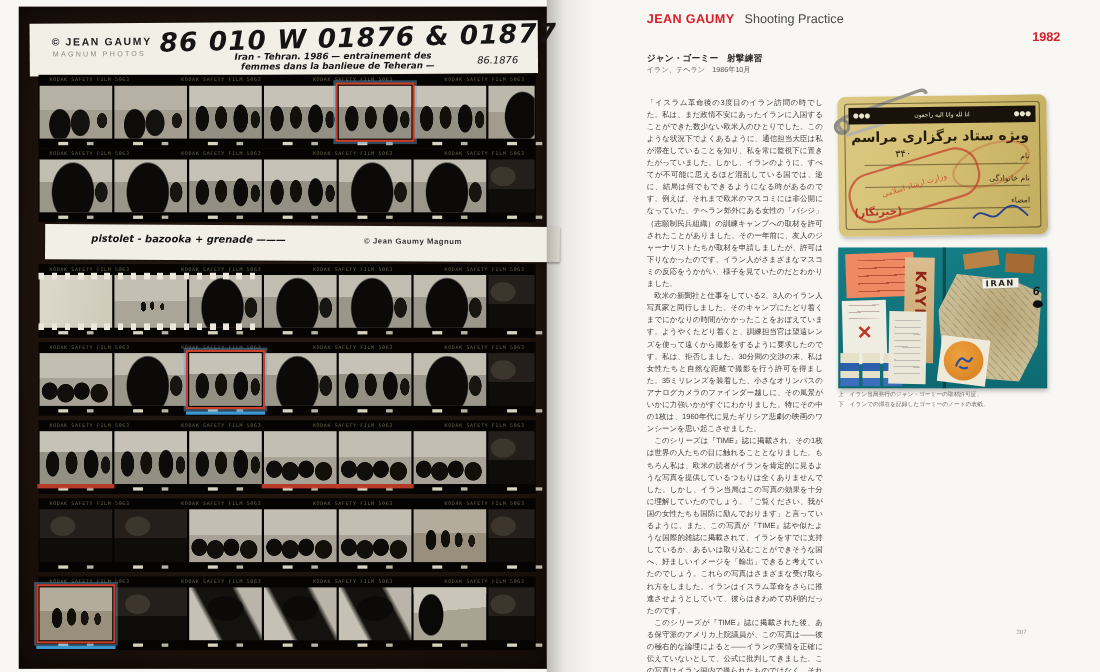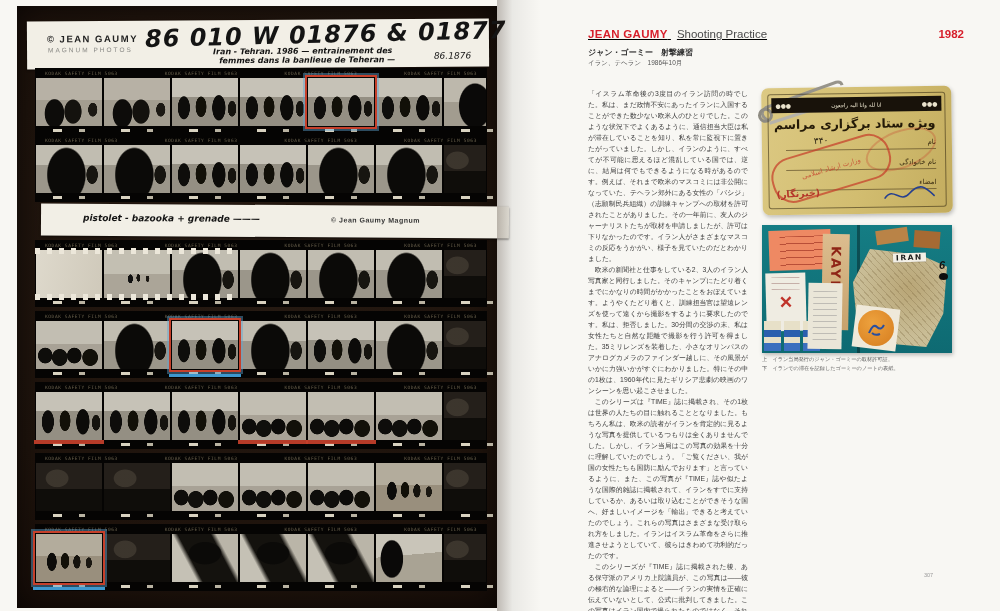--- a/index.html
+++ b/index.html
@@ -95,21 +95,21 @@
     box-shadow:0 0 0 2px rgba(96,165,210,.45);z-index:4;}
   .m-rline::before{content:"";position:absolute;left:-2px;right:-2px;bottom:-4px;height:4px;
     background:#c6402b;opacity:.92;z-index:4;}
   .m-bline::before{content:"";position:absolute;left:-3px;right:-3px;bottom:-8px;height:3px;
     background:#3e98cf;z-index:4;}
   
   .gutter{position:absolute;left:497px;top:0;width:44px;height:611px;
     background:linear-gradient(90deg,rgba(40,25,15,.28),rgba(0,0,0,.06) 35%,rgba(0,0,0,0));}
   
   .right-page{position:absolute;left:540px;top:0;width:460px;height:611px;}
-  .rp-head{position:absolute;left:48px;top:28px;font-size:11.5px;white-space:nowrap;text-decoration:underline;}
+  .rp-head{position:absolute;left:48px;top:12px;font-size:11.5px;white-space:nowrap;}
   .rp-name{color:#d71f2b;font-weight:bold;letter-spacing:.3px;}
   .rp-title{color:#4a4a4a;margin-left:6px;}
   .rp-year{position:absolute;right:36px;top:28px;font-size:11.5px;font-weight:bold;color:#d71f2b;}
   .rp-sub1{position:absolute;left:48px;top:47px;font-size:8px;font-weight:bold;color:#2e2e2e;}
   .rp-sub2{position:absolute;left:48px;top:59px;font-size:6.5px;color:#555;}
   .p-body{position:absolute;left:48px;top:88px;width:160px;font-size:6.8px;line-height:1.62;
     color:#3b3b3b;text-align:justify;}
   .p-body p{margin:0;text-indent:1em;}
   .p-body p:first-child{text-indent:0;}
   

